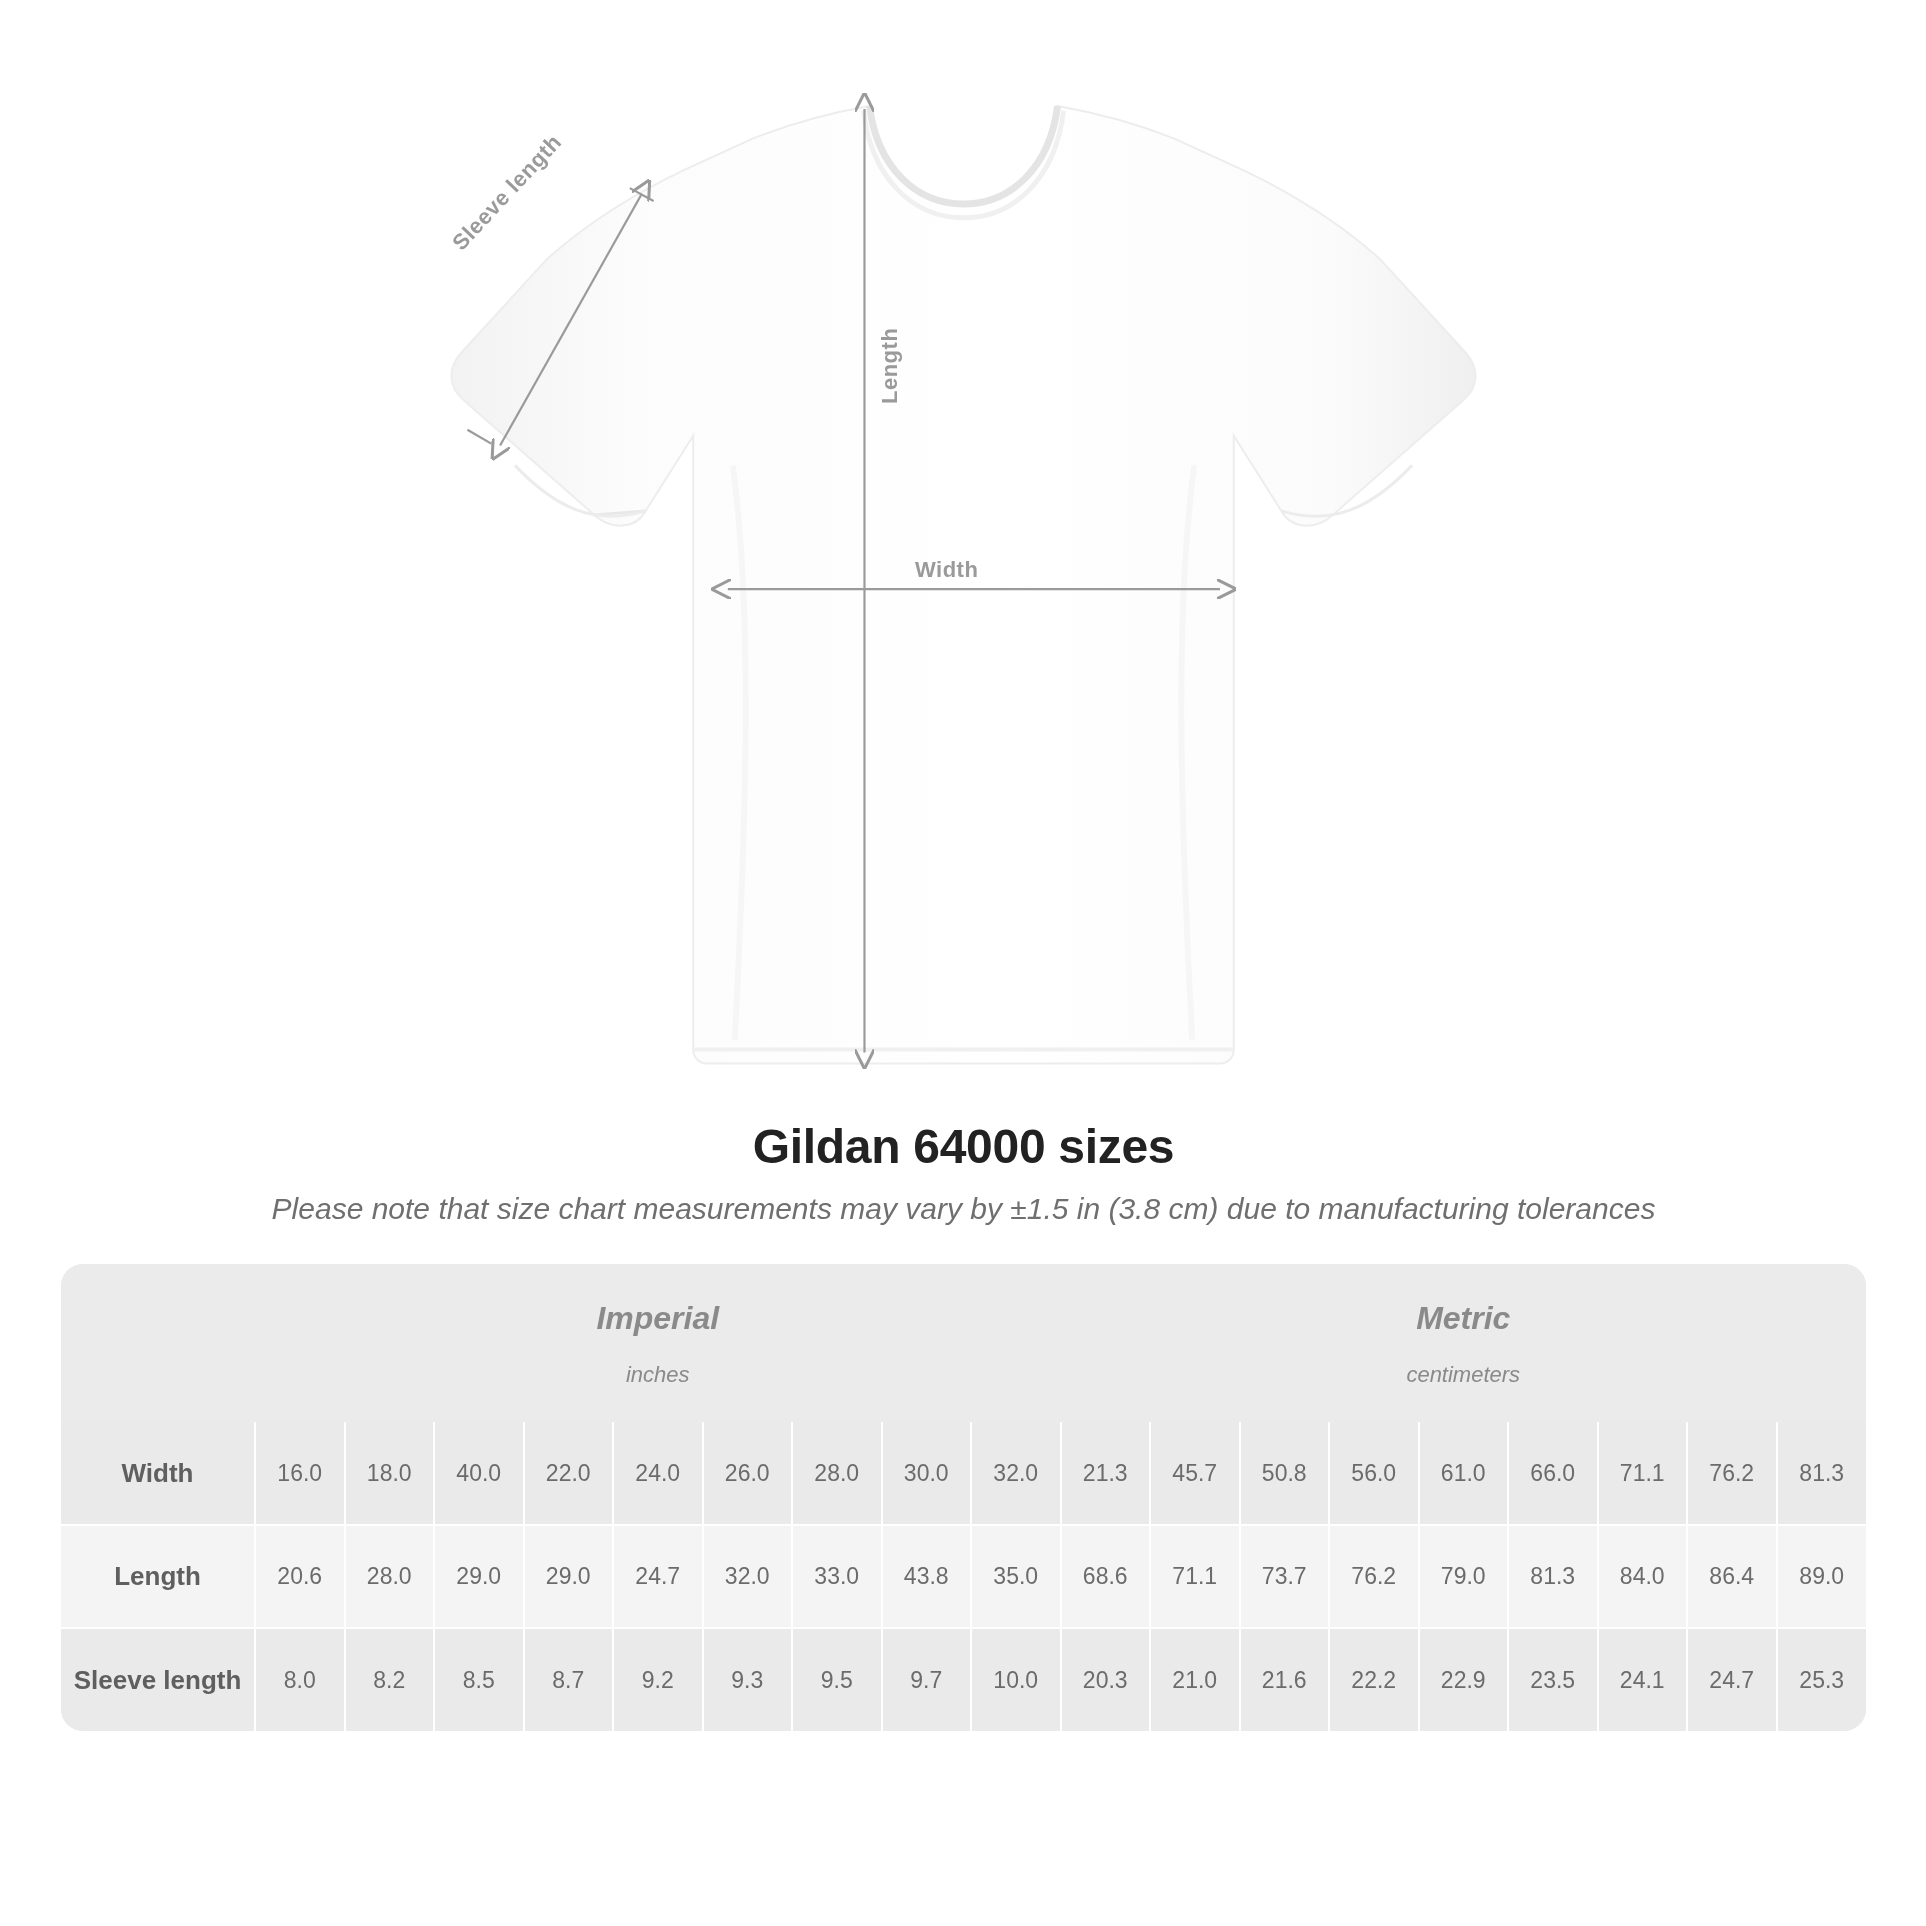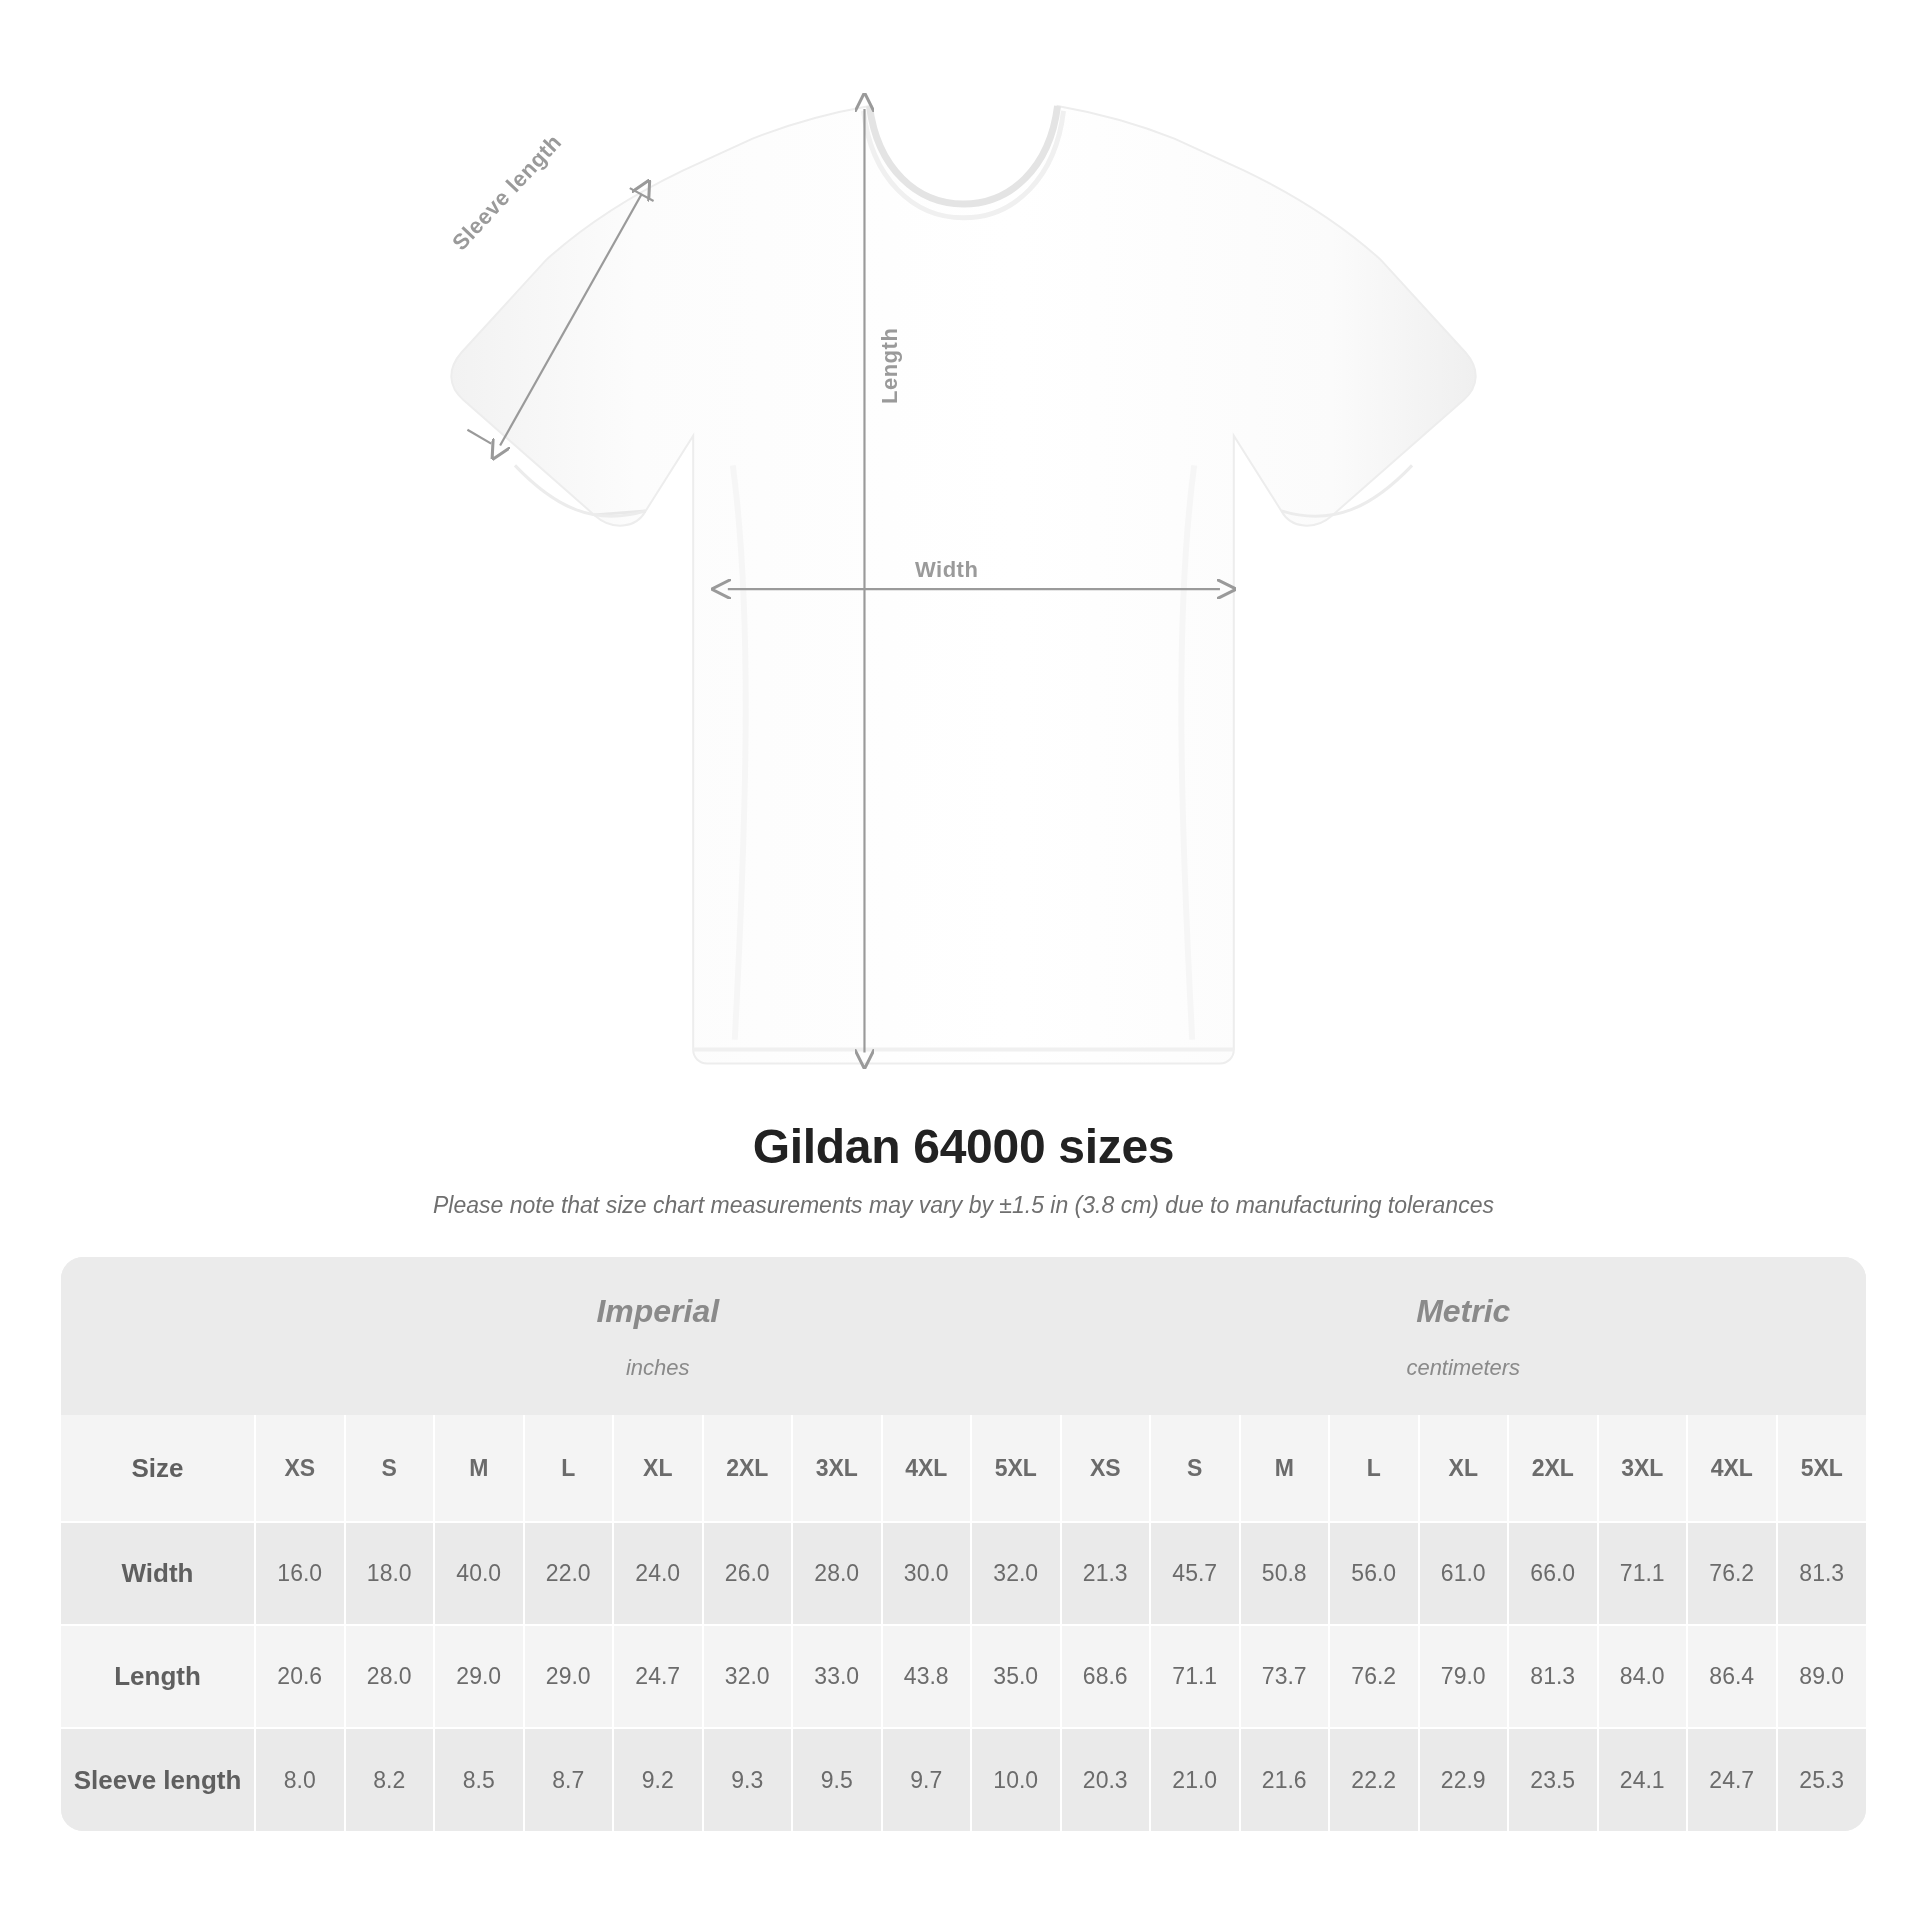--- a/index.html
+++ b/index.html
@@ -52,21 +52,21 @@
     margin-top: 10px;
   }
   .chart-title {
     font-size: 48px;
     font-weight: bold;
     color: #222222;
     letter-spacing: -0.3px;
   }
   .chart-note {
     margin-top: 18px;
-    font-size: 23px;
+    font-size: 30px;
     font-style: italic;
     color: #6f6f6f;
   }
 
   
   .table-wrap {
     margin: 38px 61px 0 61px;
     border-radius: 22px;
     overflow: hidden;
     background: #ebebeb;
@@ -252,41 +252,20 @@
           <td colspan="9">
             <div class="unit-sys">Imperial</div>
             <div class="unit-sub">inches</div>
           </td>
           <td colspan="9">
             <div class="unit-sys">Metric</div>
             <div class="unit-sub">centimeters</div>
           </td>
         </tr>
 
-        <tr class="hdr-row">
-          <td class="rowlabel">Size</td>
-          <td>XS</td>
-          <td>S</td>
-          <td>M</td>
-          <td>L</td>
-          <td>XL</td>
-          <td>2XL</td>
-          <td>3XL</td>
-          <td>4XL</td>
-          <td>5XL</td>
-          <td>XS</td>
-          <td>S</td>
-          <td>M</td>
-          <td>L</td>
-          <td>XL</td>
-          <td>2XL</td>
-          <td>3XL</td>
-          <td>4XL</td>
-          <td>5XL</td>
-        </tr>
 
         <tr class="data-row row-a">
           <td class="rowlabel">Width</td>
           <td>16.0</td>
           <td>18.0</td>
           <td>40.0</td>
           <td>22.0</td>
           <td>24.0</td>
           <td>26.0</td>
           <td>28.0</td>

